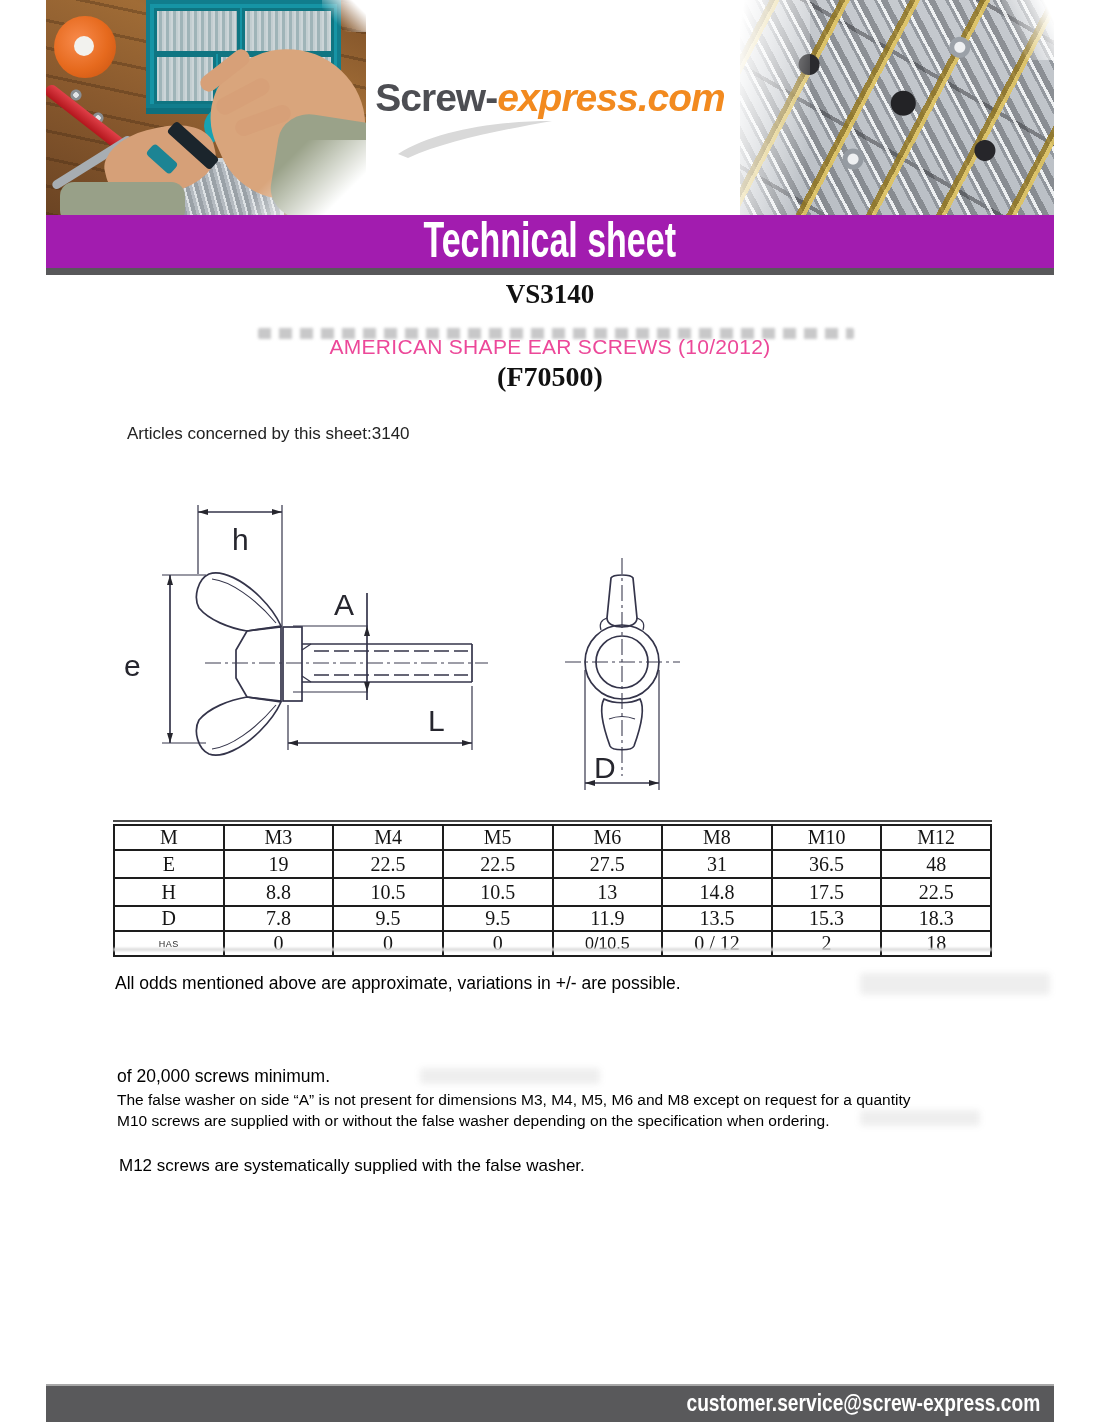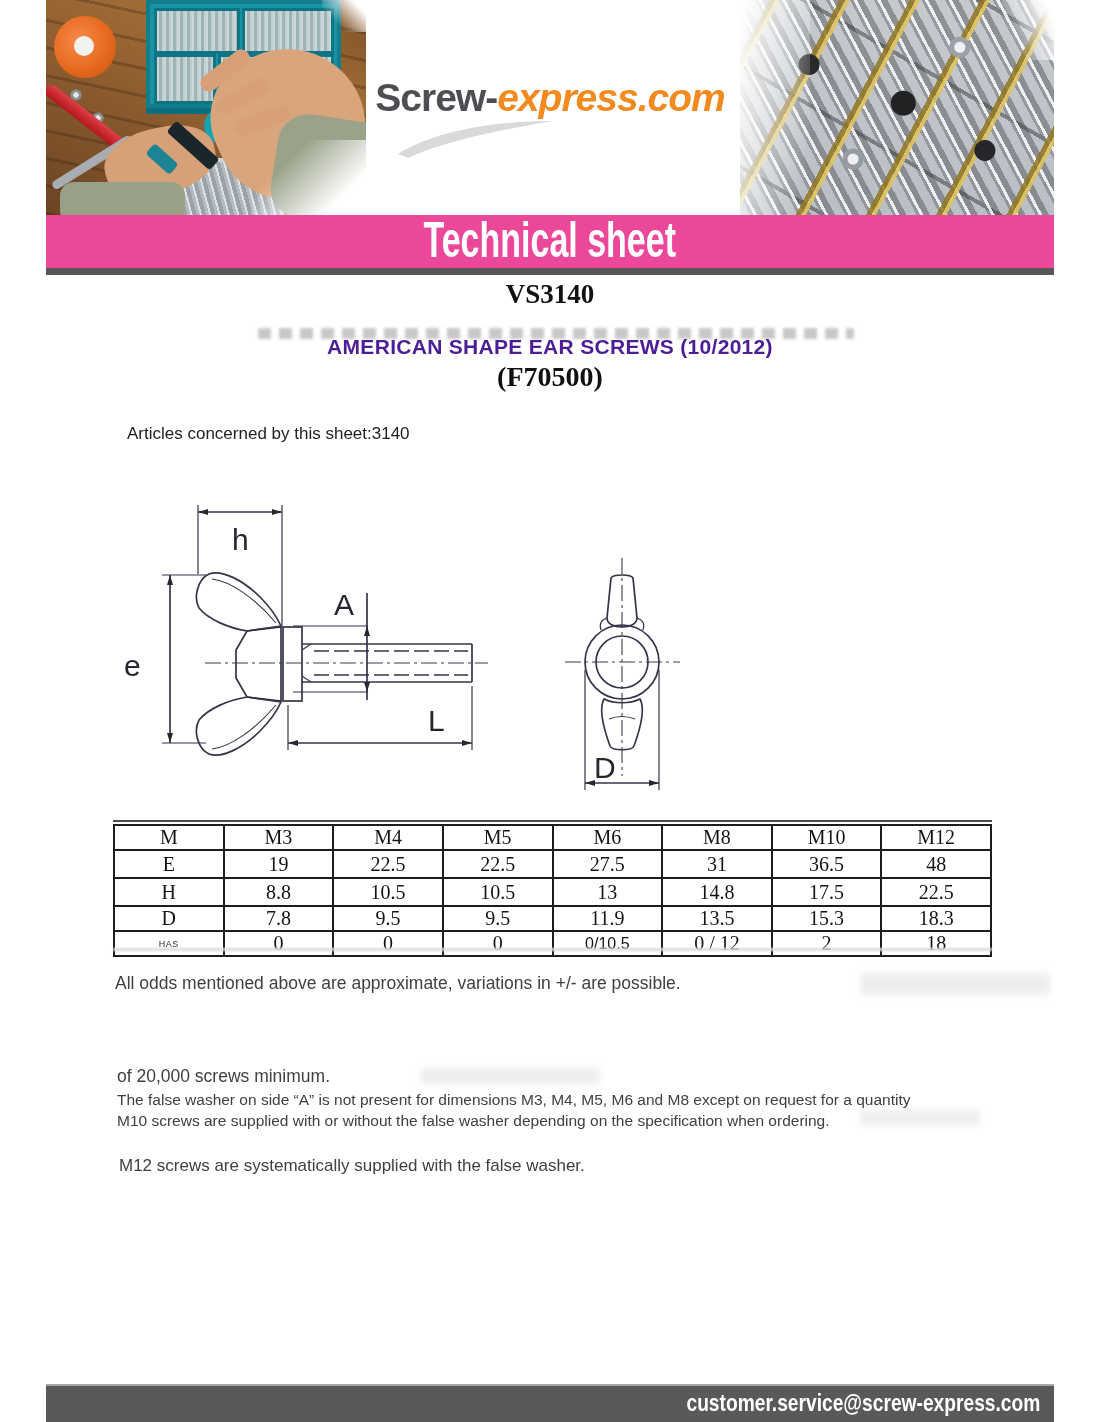--- a/index.html
+++ b/index.html
@@ -57,30 +57,30 @@
   .fade-left-edge{position:absolute;left:0;top:0;width:70px;height:100%;
       background:linear-gradient(100deg,#fff 4%,rgba(255,255,255,.65) 36%,rgba(255,255,255,0) 90%);}
   .fade-rt{position:absolute;right:0;top:0;width:52px;height:60px;background:linear-gradient(245deg,#fff 12%,rgba(255,255,255,0) 75%);}
 
   .logo{position:absolute;left:0;top:76px;width:1100px;text-align:center;font-weight:700;
         font-size:39px;letter-spacing:-1px;white-space:nowrap;}
   .logo .lg-gray{color:#4d4e53;}
   .logo .lg-orange{color:#f28a1f;font-style:italic;}
   .swoosh{position:absolute;left:394px;top:118px;}
 
-  .banner{position:absolute;left:46px;top:215px;width:1008px;height:53px;background:#ec4899;
+  .banner{position:absolute;left:46px;top:215px;width:1008px;height:53px;background:#a21caf;
           text-align:center;}
   .banner-text{display:inline-block;line-height:51px;font-size:50px;font-weight:700;color:#fff;
           transform:scaleX(.68);transform-origin:center;white-space:nowrap;}
   .graybar{position:absolute;left:46px;top:268px;width:1008px;height:7px;background:#58585a;}
 
   
   .t-center{position:absolute;left:0;width:1100px;text-align:center;white-space:nowrap;}
   .doc-code{top:279px;font-family:"Liberation Serif","DejaVu Serif",serif;font-weight:700;font-size:27px;color:#111;}
-  .prod-title{top:335px;font-size:21px;font-weight:700;letter-spacing:.3px;color:#4c1d95;}
+  .prod-title{top:335px;font-size:21px;font-weight:400;letter-spacing:.3px;color:#ec4899;}
   .prod-ref{top:361px;font-family:"Liberation Serif","DejaVu Serif",serif;font-weight:700;font-size:28px;color:#111;}
   .articles{position:absolute;left:127px;top:424px;font-size:17px;color:#222;}
 
   .ghost-band{position:absolute;left:258px;top:328px;width:596px;height:11px;border-radius:2px;
       background:repeating-linear-gradient(90deg,rgba(110,110,112,.38) 0 13px,rgba(0,0,0,0) 13px 21px);
       filter:blur(1.6px);}
   .smudge{position:absolute;background:rgba(90,90,92,.10);filter:blur(3px);border-radius:4px;}
 
   
   .table-topline{position:absolute;left:113px;top:820px;width:879px;height:2px;background:#4b4b4b;}
@@ -89,21 +89,21 @@
   .dims th,.dims td{border:2px solid #1d1d1d;text-align:center;padding:0;font-weight:400;font-size:20px;}
   .dims thead tr{height:24px;}
   .dims tr.r-e,.dims tr.r-h{height:28px;}
   .dims tr.r-d{height:23px;}
   .dims tr.r-has{height:22px;}
   .dims tr.r-has th{font-family:"Liberation Sans",sans-serif;font-size:9px;letter-spacing:.6px;color:#2a2a2a;}
   .dims td.small-val{font-family:"Liberation Sans",sans-serif;font-size:16px;}
   .table-shadow{position:absolute;left:113px;top:948px;width:879px;height:3px;background:#dcdcdc;filter:blur(1px);}
 
   
-  .note{position:absolute;color:#404040;white-space:nowrap;}
+  .note{position:absolute;color:#000000;white-space:nowrap;}
   .n1{left:115px;top:973px;font-size:17.5px;}
   .n2{left:117px;top:1043px;font-size:15.5px;margin-top:48px;}
   .n3{left:117px;top:1066px;font-size:17.5px;}
   .n4{left:117px;top:1112px;font-size:15.5px;}
   .n5{left:119px;top:1156px;font-size:17px;}
   .n6{left:115px;top:1257px;font-size:16.5px;}
 
   
   .footer-bar{position:absolute;left:46px;top:1384px;width:1008px;height:38px;background:#59595b;
       border-top:2px solid #a8a8a8;box-sizing:border-box;text-align:right;}

